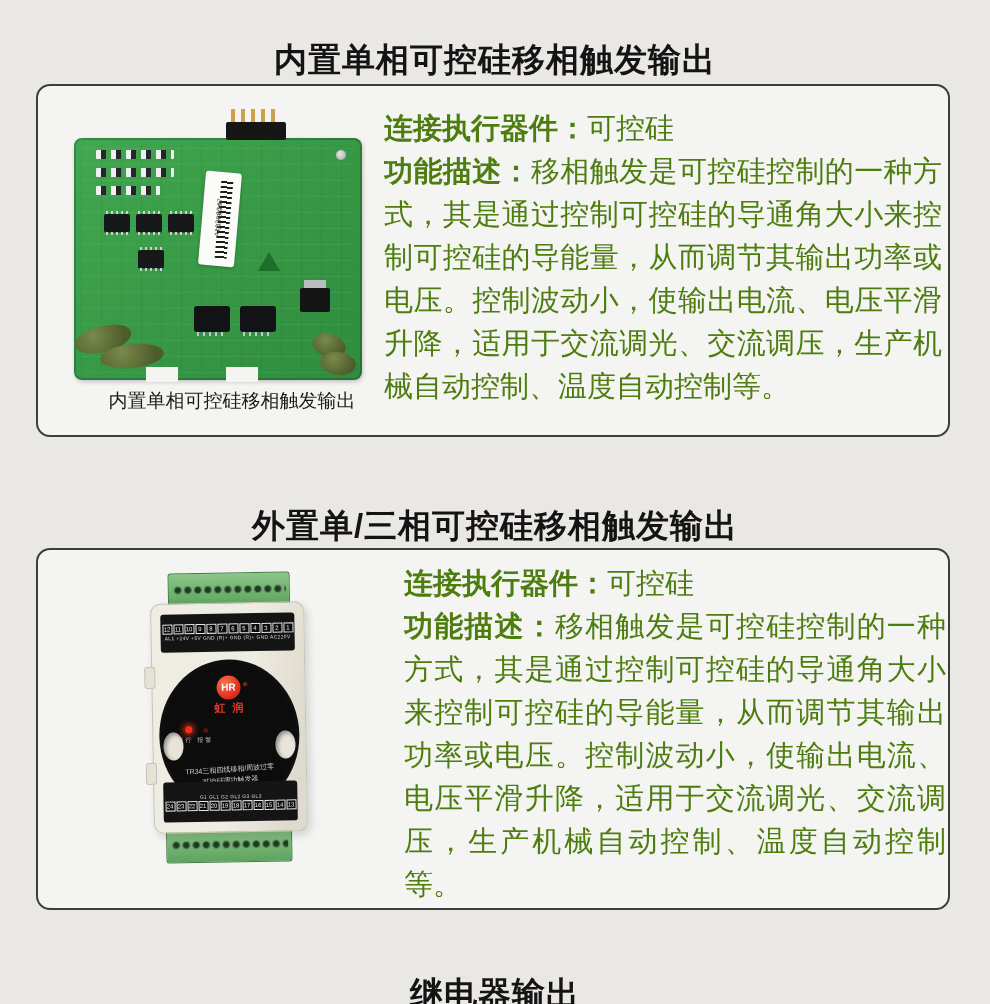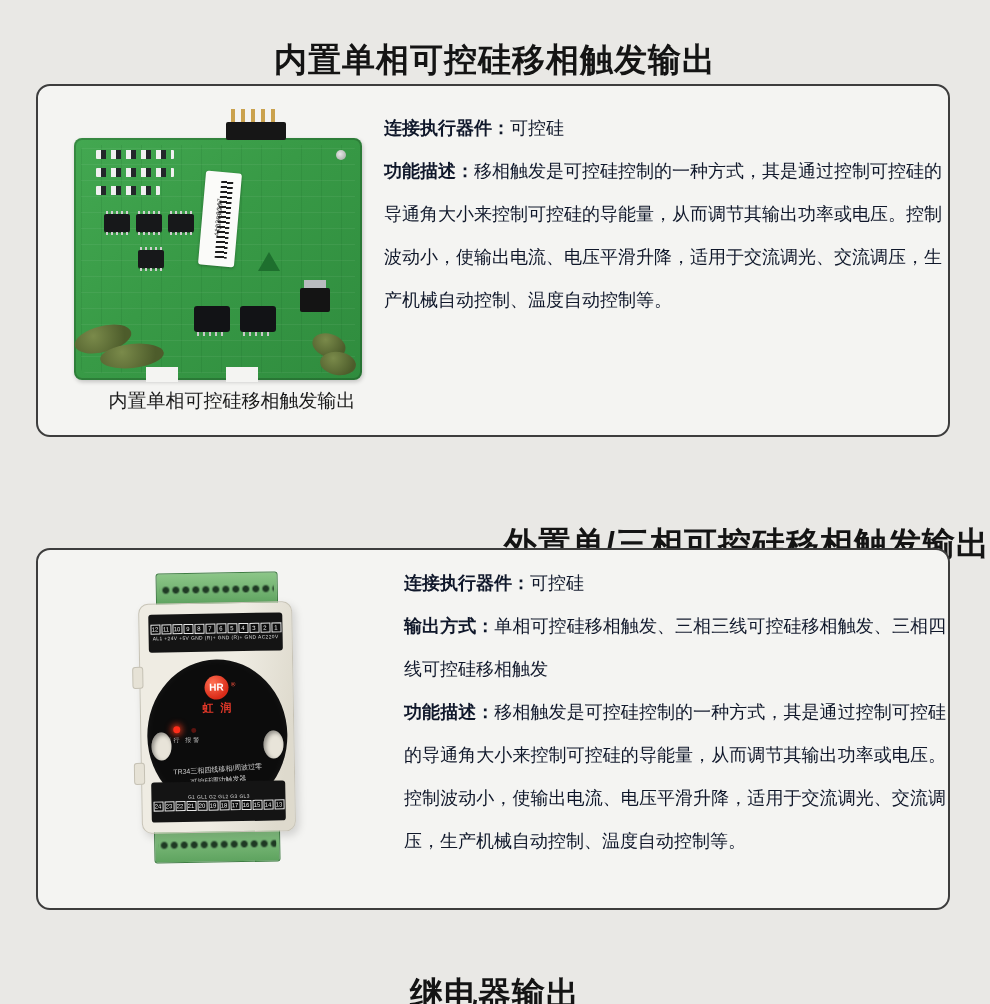--- a/index.html
+++ b/index.html
@@ -6,31 +6,31 @@
   body{
     width:990px;height:1004px;position:relative;overflow:hidden;
     background:#e9e8e5;color:#151515;
     font-family:"Liberation Sans",sans-serif;
   }
   .section-title{
     position:absolute;left:0;width:100%;text-align:center;
     font-size:33px;font-weight:600;letter-spacing:1px;color:#141414;
   }
   #title1{top:16px;}
-  #title2{top:500px;text-align:right;}
+  #title2{top:482px;}
   #title3{top:950px;}
 
   .panel{
     position:absolute;left:36px;width:914px;background:#f4f4f2;
     border:2px solid #3d3d3d;border-radius:14px;box-sizing:border-box;
   }
   #panel1{top:84px;height:353px;}
   #panel2{top:548px;height:362px;}
 
-  .spec-col{position:absolute;font-size:18px;line-height:43px;color:#0f172a;text-align:justify;}
+  .spec-col{position:absolute;font-size:29px;line-height:43px;color:#4d7c0f;text-align:justify;}
   #panel1 .spec-col{left:346px;top:21px;width:558px;}
   #panel2 .spec-col{left:366px;top:12px;width:542px;}
   .spec{margin:0;}
   .spec b{font-weight:700;}
 
   .fig-caption{position:absolute;font-size:19px;color:#1a1a1a;white-space:nowrap;}
   #panel1 .fig-caption{left:44px;top:302px;width:300px;text-align:center;}
   #panel2 .fig-caption{left:10px;top:314px;width:364px;text-align:center;}
 
   
@@ -84,21 +84,21 @@
     border-left:11px solid transparent;border-right:11px solid transparent;border-bottom:19px solid #1e6f2e;}
   .blob{position:absolute;border-radius:50%;background:radial-gradient(circle at 35% 30%,#7a8a4a,#4d5c2b 75%);}
   .blobA{left:0px;top:188px;width:58px;height:26px;transform:rotate(-14deg);}
   .blobB{left:26px;top:206px;width:64px;height:24px;transform:rotate(-6deg);}
   .blobC{left:238px;top:196px;width:34px;height:23px;transform:rotate(18deg);}
   .blobD{left:246px;top:214px;width:36px;height:23px;transform:rotate(8deg);}
   .pcb-hole{position:absolute;right:16px;top:12px;width:10px;height:10px;border-radius:50%;
     background:radial-gradient(circle at 40% 40%,#e8e8e8,#9aa29a);}
 
   
-  #dev-fig{position:absolute;left:58px;top:12px;width:300px;height:306px;}
+  #dev-fig{position:absolute;left:70px;top:12px;width:300px;height:306px;}
   .dev-wrap{position:absolute;inset:0;transform:rotate(-1deg);}
   .term{position:absolute;background:linear-gradient(#8cc688,#5ea35f);border:1px solid #3f7d44;
     border-radius:3px;box-sizing:border-box;}
   .term:before{content:"";position:absolute;inset:3px;
     background-image:radial-gradient(circle at 5px 7px,#1f3a24 2.5px,#517f52 3.5px,rgba(0,0,0,0) 4.5px);
     background-size:10px 14px;background-repeat:repeat-x;background-position:1px center;}
   .term-top{left:62px;top:10px;width:122px;height:34px;}
   .term-bottom{left:56px;top:264px;width:126px;height:36px;}
   .dev-body{
     position:absolute;left:44px;top:40px;width:152px;height:228px;
@@ -233,18 +233,17 @@
               <span>15</span>
               <span>14</span>
               <span>13</span>
             </div>
         </div>
       </div>
     </div>
   </div>
   <div class="spec-col">
     <p class="spec"><b>连接执行器件：</b><span>可控硅</span></p>
-    <p class="spec"><b>输出方式：</b><span>单相可控硅移相触发、三相三线可控硅移相触发、三相四线可控硅移相触发</span></p>
     <p class="spec"><b>功能描述：</b><span>移相触发是可控硅控制的一种方式，其是通过控制可控硅的导通角大小来控制可控硅的导能量，从而调节其输出功率或电压。控制波动小，使输出电流、电压平滑升降，适用于交流调光、交流调压，生产机械自动控制、温度自动控制等。</span></p>
   </div>
 </div>
 
 <h1 id="title3" class="section-title">继电器输出</h1>
 
 </body></html>

